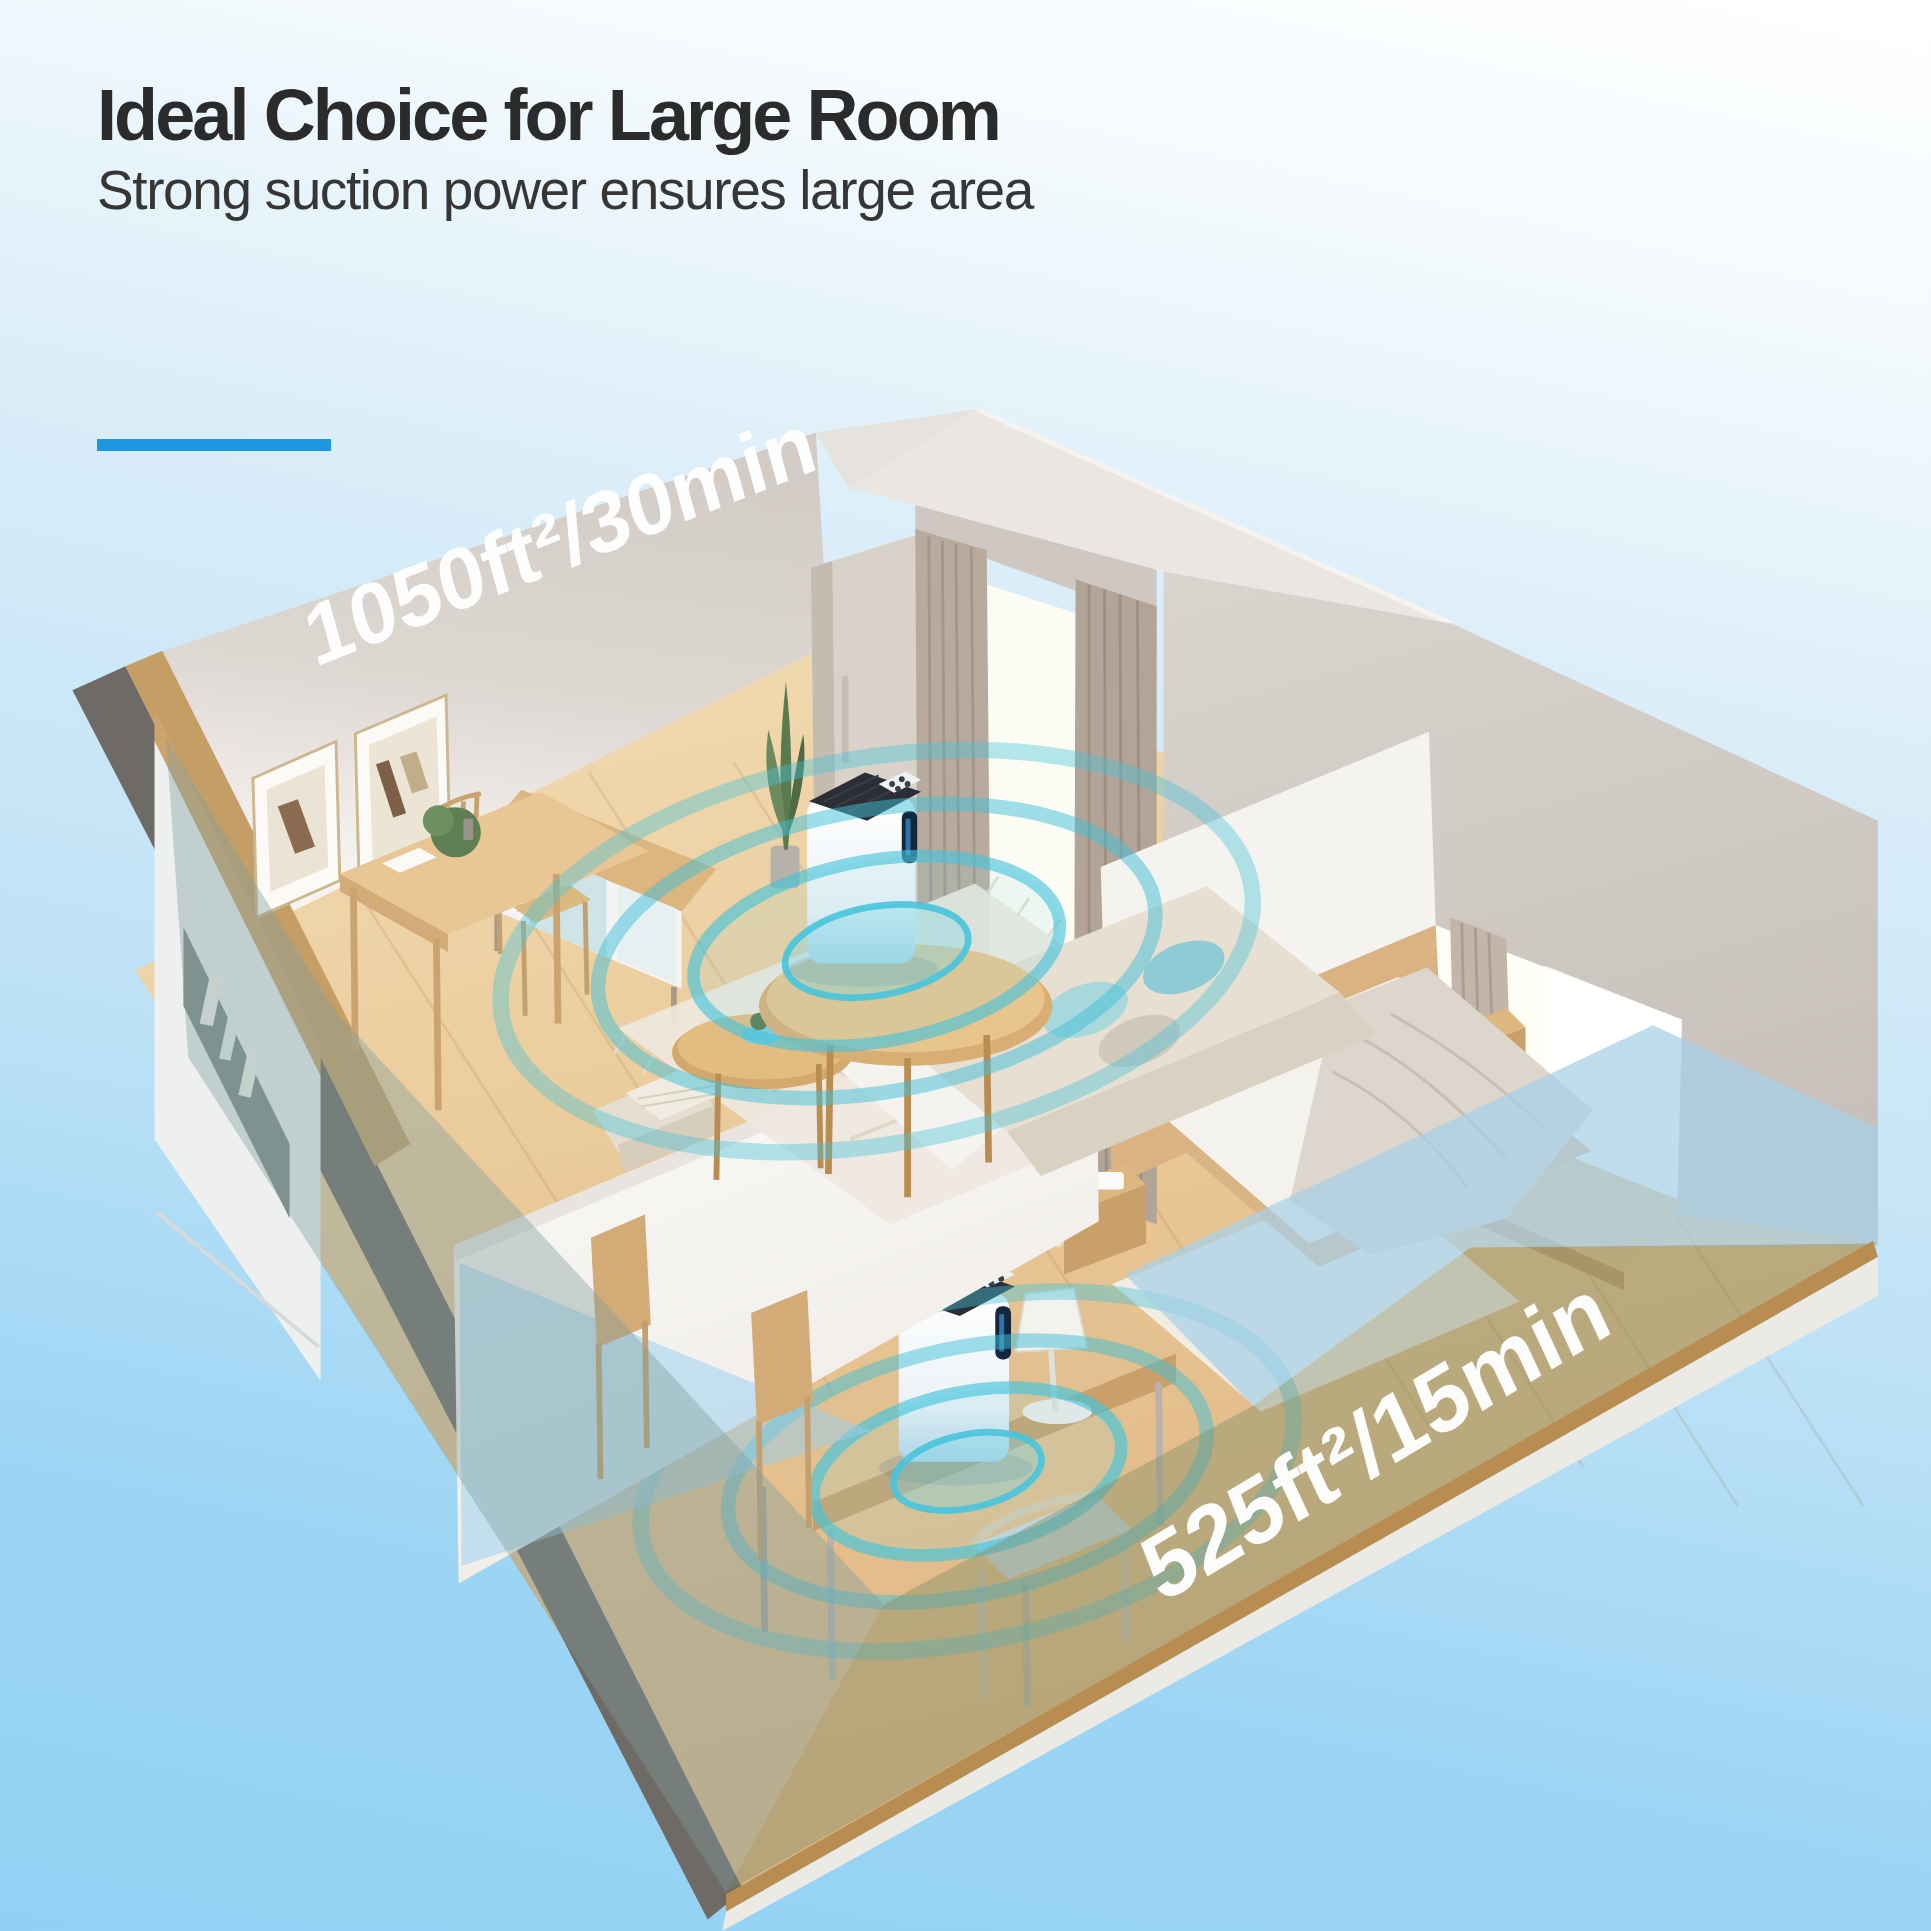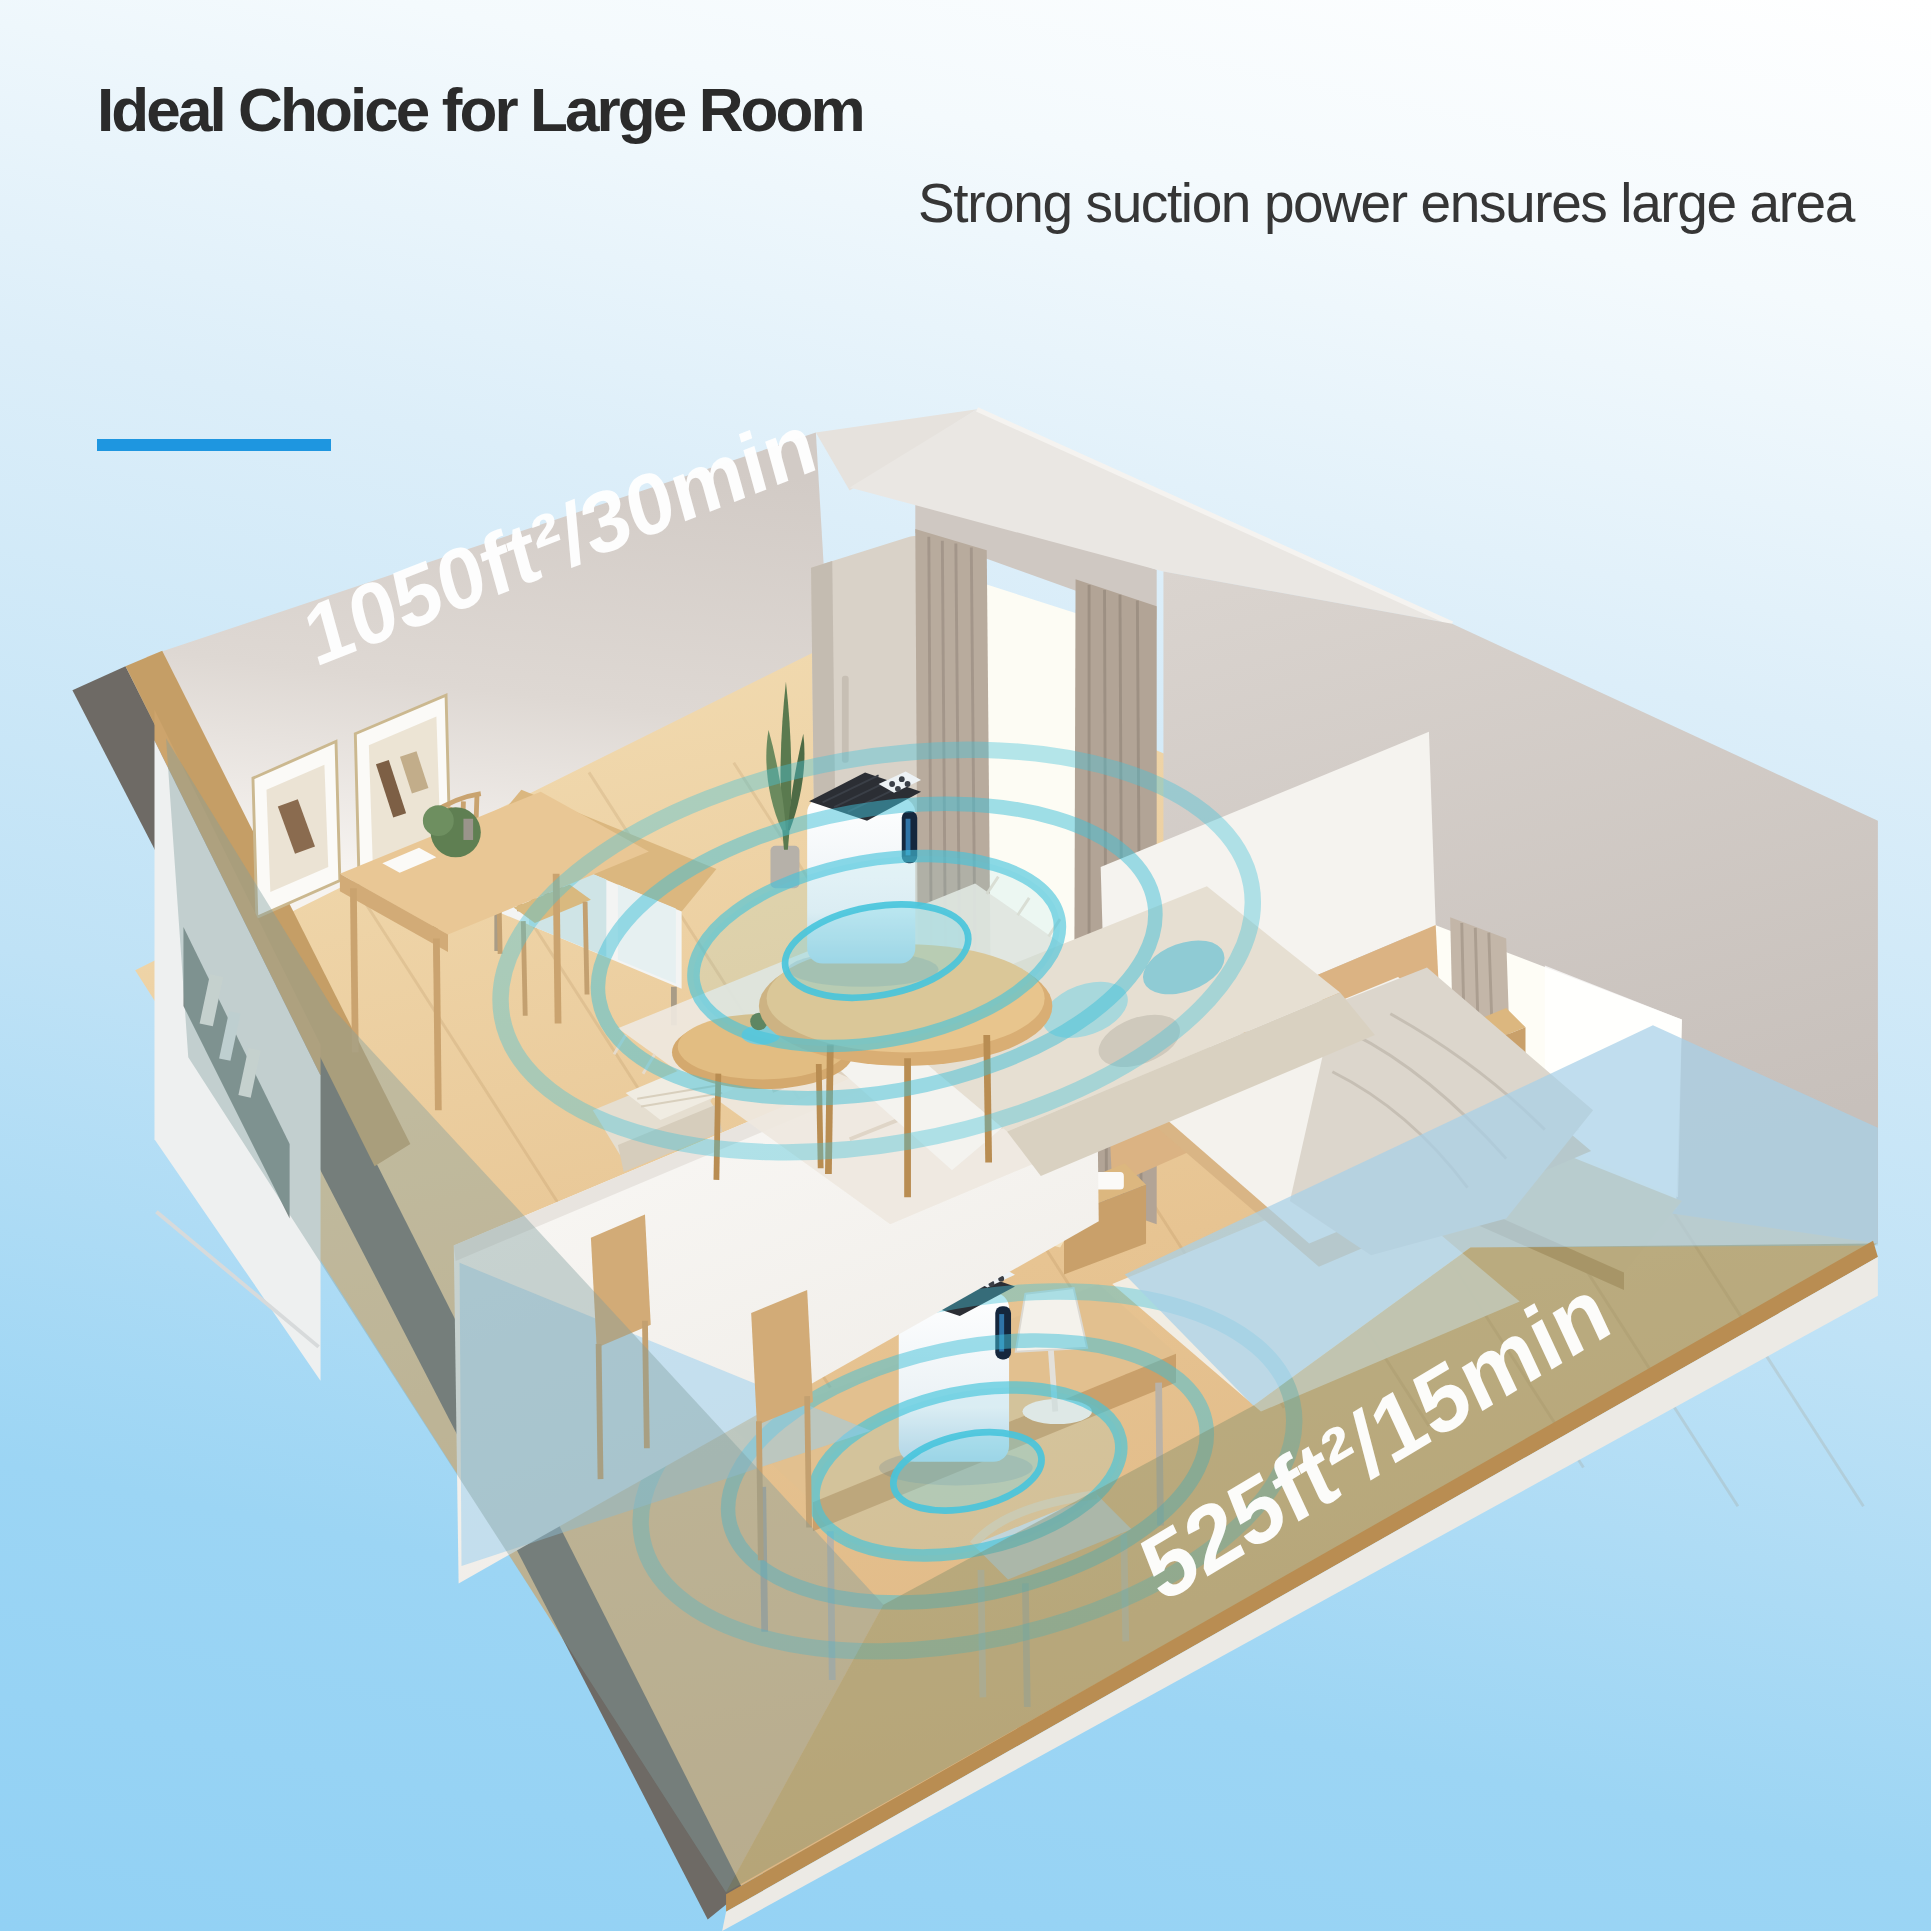--- a/index.html
+++ b/index.html
@@ -3,25 +3,25 @@
 <meta charset="utf-8">
 <style>
   html,body{margin:0;padding:0;}
   body{
     width:1931px;height:1931px;overflow:hidden;position:relative;
     font-family:"Liberation Sans",sans-serif;
     background:linear-gradient(192deg,#ffffff 0%,#f4fafd 14%,#dceef9 32%,#bfe2f6 58%,#9cd5f4 80%,#92d1f4 100%);
   }
   .hdr{position:absolute;left:97px;top:75px;width:1757px;}
   .hdr-title{
-    font-size:62px;font-weight:800;color:#2b2b2b;letter-spacing:-2.9px;line-height:1.12;
+    font-size:72px;font-weight:800;color:#2b2b2b;letter-spacing:-2.9px;line-height:1.12;
     font-family:"Liberation Sans",sans-serif;
   }
   .hdr-sub{
-    margin-top:25px;font-size:55px;font-weight:400;color:#363636;letter-spacing:-1.4px;line-height:1.27;text-align:right;
+    font-size:55px;font-weight:400;color:#363636;letter-spacing:-1.4px;line-height:1.27;
   }
   .accent-bar{position:absolute;left:97px;top:439px;width:234px;height:11.6px;background:#1e96e0;}
   svg{position:absolute;left:0;top:0;}
   .floor-label{
     font-family:"Liberation Sans",sans-serif;font-weight:700;fill:#ffffff;opacity:0.97;
   }
 </style>
 </head>
 <body>
 

